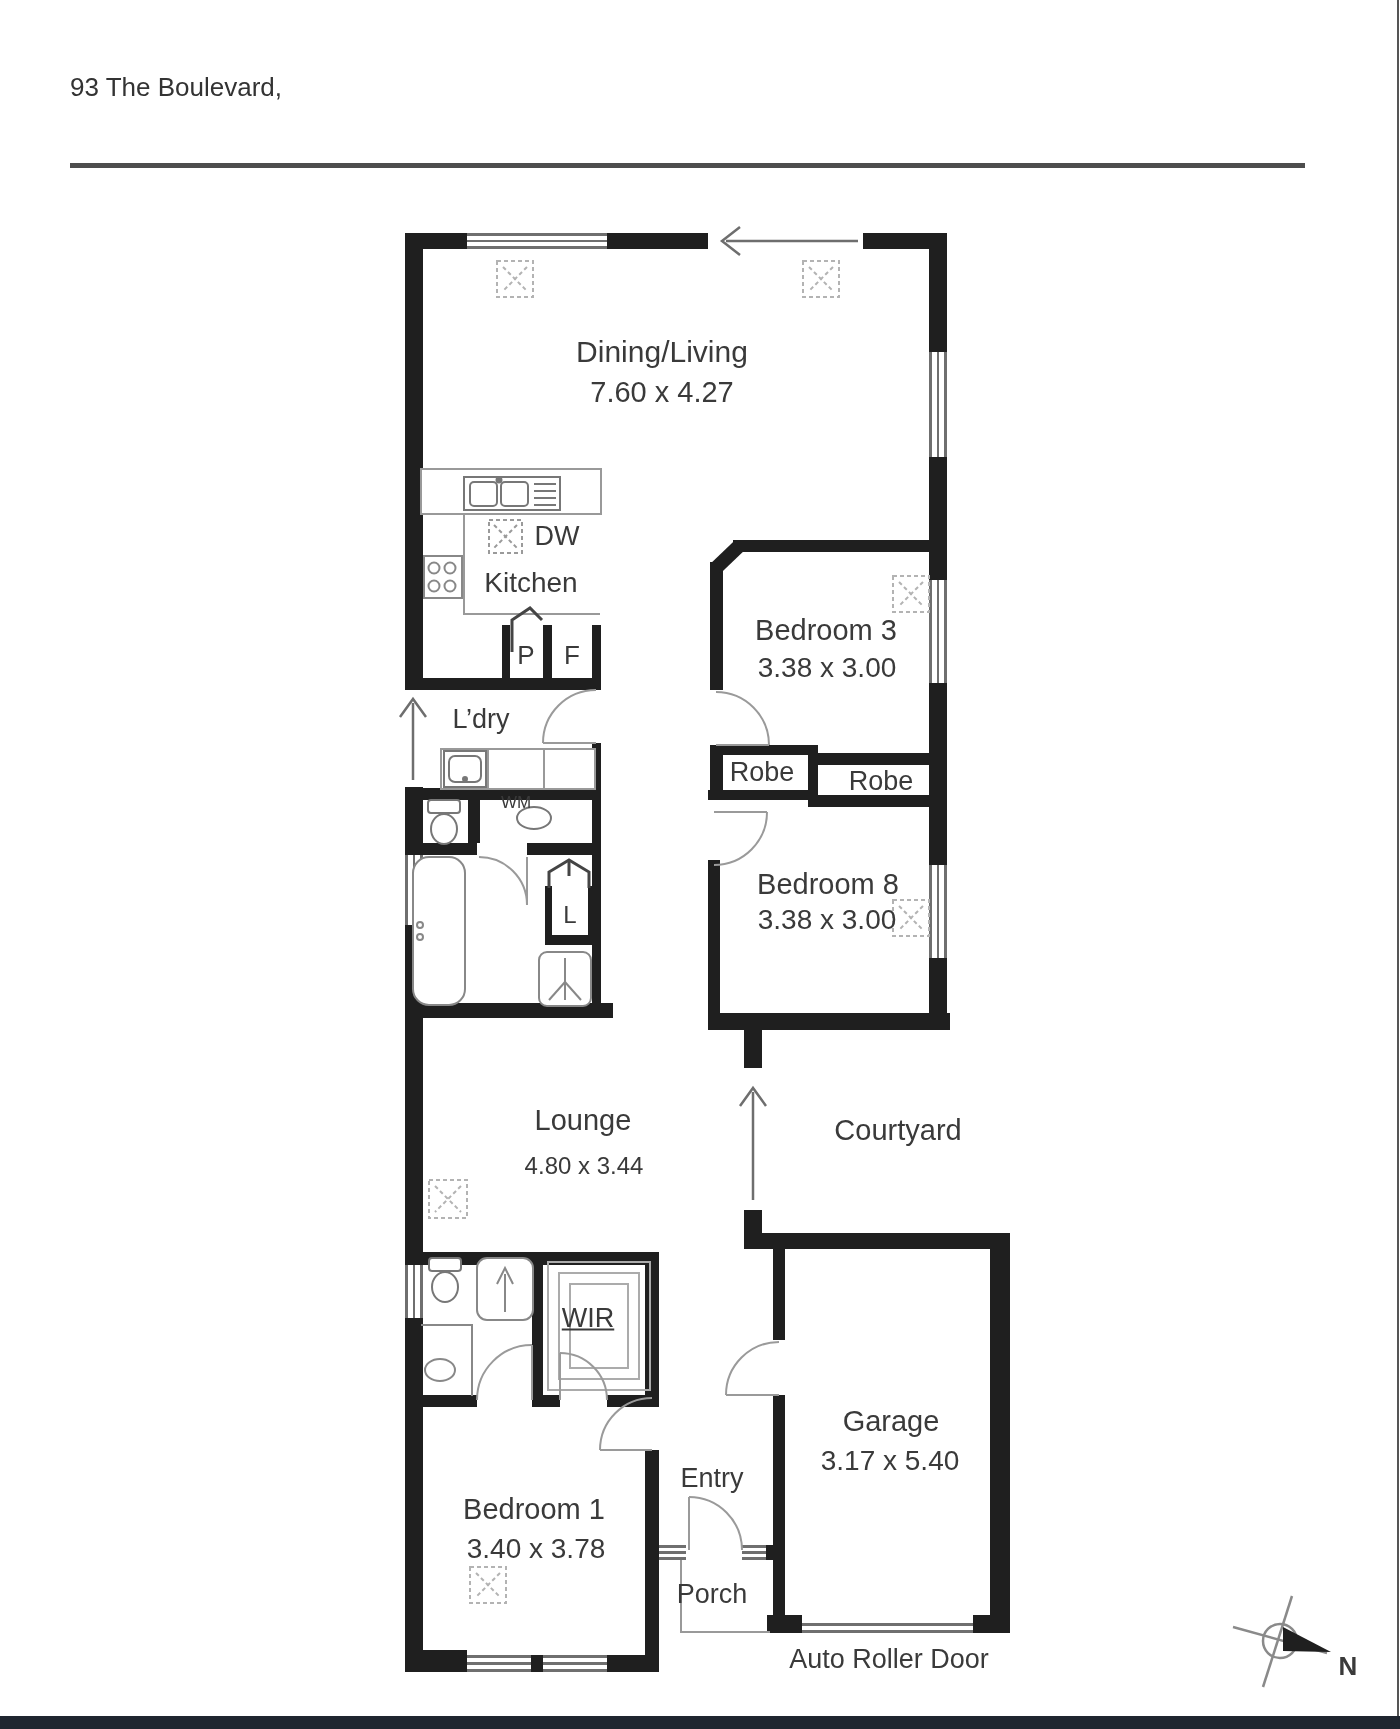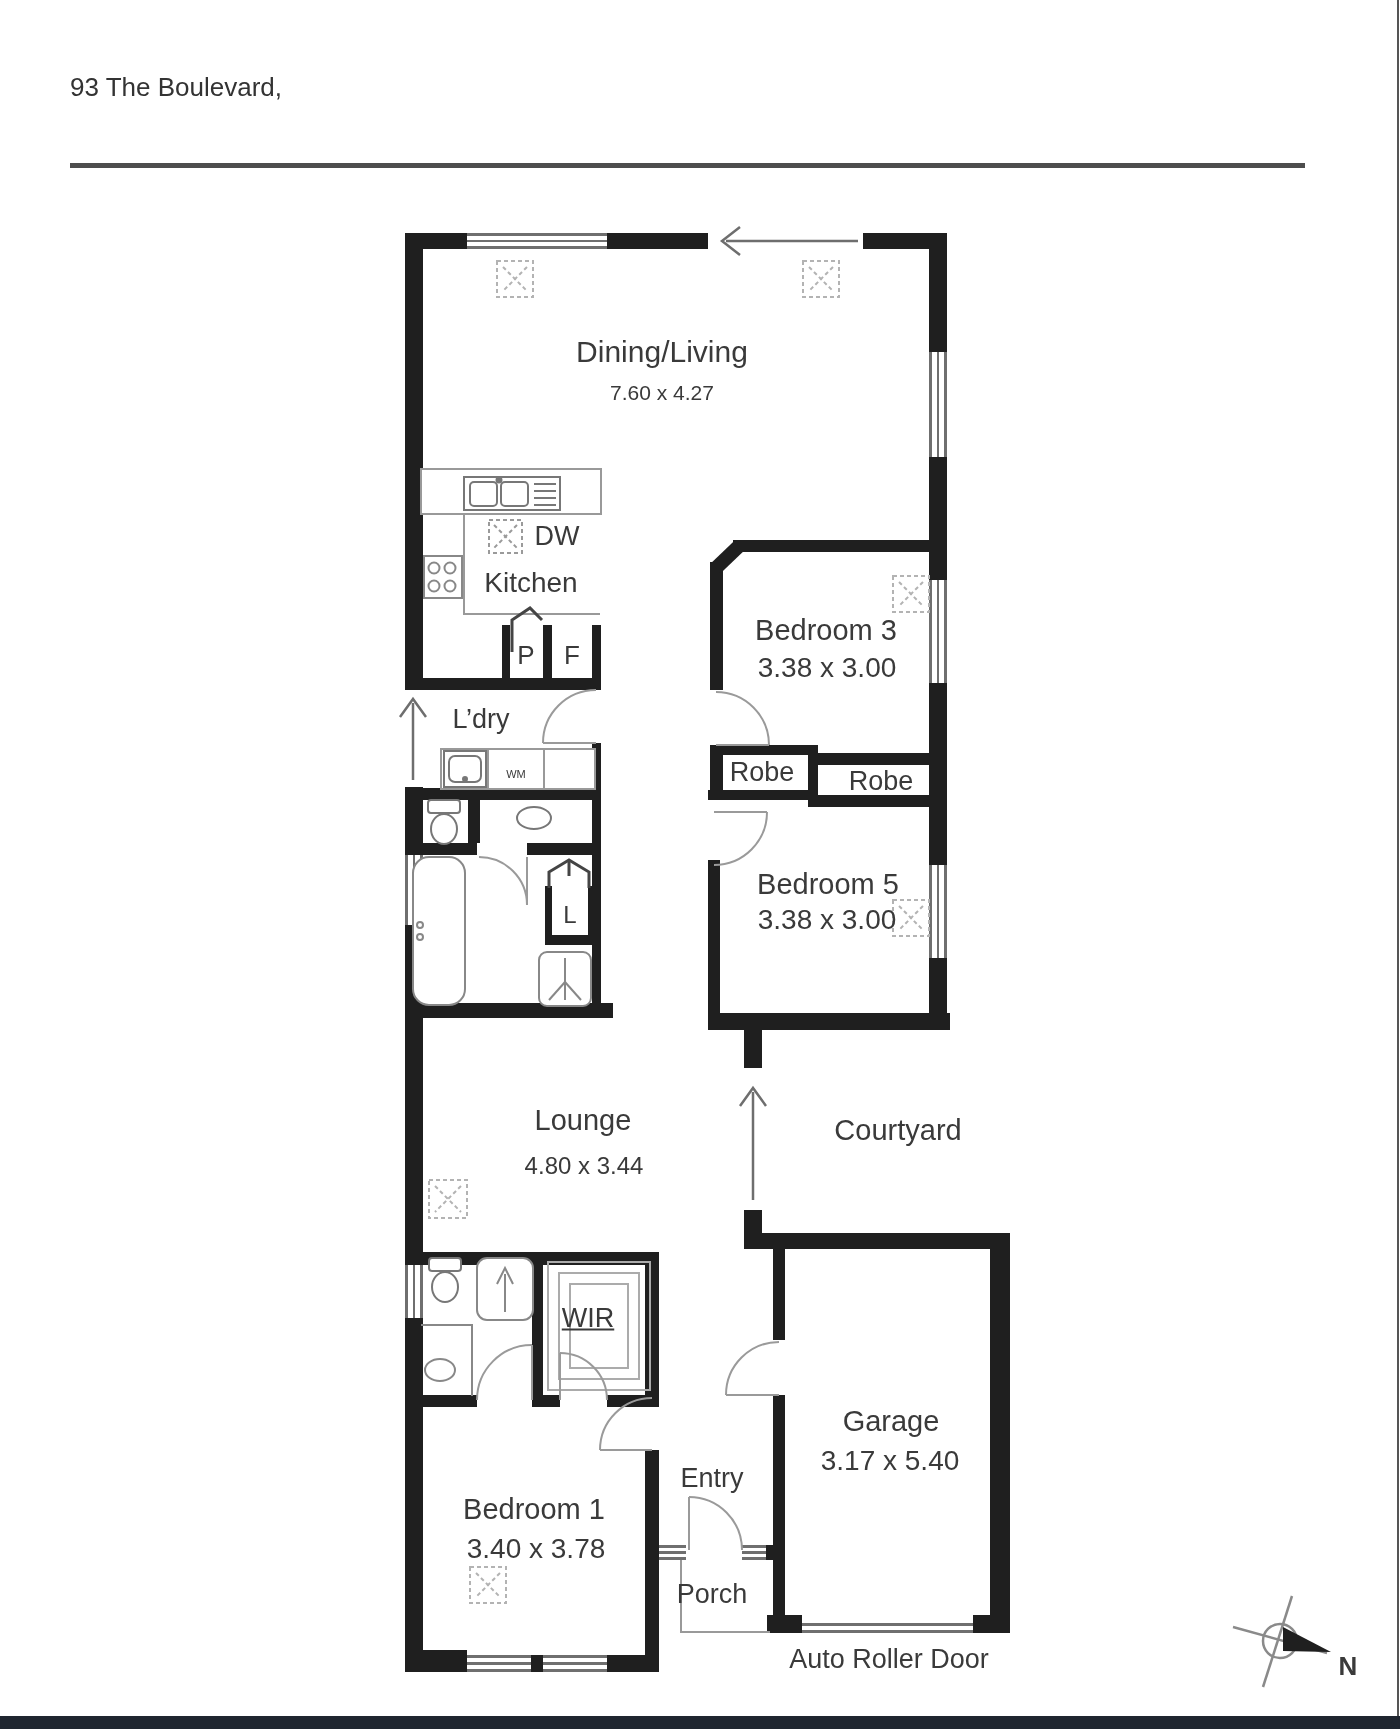--- a/index.html
+++ b/index.html
@@ -261,37 +261,37 @@
 
     <g>
       <line x1="1292" y1="1596" x2="1263" y2="1687" stroke="#8a8a8a" stroke-width="2.5"></line>
       <line x1="1233" y1="1627" x2="1327" y2="1653" stroke="#8a8a8a" stroke-width="2.5"></line>
       <circle cx="1280" cy="1641" r="17" stroke="#8a8a8a" stroke-width="2.5"></circle>
       <polygon points="1283,1627 1331,1652 1283,1651" fill="#1f1f1f"></polygon>
     </g>
   </svg>
 
   <div class="lbl" style="left:662px;top:352px;font-size:30px;">Dining/Living</div>
-  <div class="lbl" style="left:662px;top:392px;font-size:21px;">7.60 x 4.27</div>
+  <div class="lbl" style="left:662px;top:392px;font-size:29px;">7.60 x 4.27</div>
 
   <div class="lbl" style="left:557px;top:536px;font-size:27px;">DW</div>
   <div class="lbl" style="left:531px;top:583px;font-size:28px;">Kitchen</div>
   <div class="lbl" style="left:526px;top:655px;font-size:26px;">P</div>
   <div class="lbl" style="left:572px;top:655px;font-size:26px;">F</div>
 
   <div class="lbl" style="left:481px;top:719px;font-size:27px;">L’dry</div>
-  <div class="lbl" style="left:516px;top:774px;font-size:11px;">WM</div>
+  <div class="lbl" style="left:516px;top:802px;font-size:17px;">WM</div>
   <div class="lbl" style="left:570px;top:915px;font-size:24px;">L</div>
 
   <div class="lbl" style="left:826px;top:630px;font-size:29px;">Bedroom 3</div>
   <div class="lbl" style="left:827px;top:668px;font-size:28px;">3.38 x 3.00</div>
   <div class="lbl" style="left:762px;top:772px;font-size:27px;">Robe</div>
   <div class="lbl" style="left:881px;top:781px;font-size:27px;">Robe</div>
 
-  <div class="lbl" style="left:828px;top:884px;font-size:29px;">Bedroom 5</div>
+  <div class="lbl" style="left:828px;top:884px;font-size:29px;">Bedroom 8</div>
   <div class="lbl" style="left:827px;top:920px;font-size:28px;">3.38 x 3.00</div>
 
   <div class="lbl" style="left:583px;top:1120px;font-size:29px;">Lounge</div>
   <div class="lbl" style="left:584px;top:1166px;font-size:24px;">4.80 x 3.44</div>
 
   <div class="lbl" style="left:898px;top:1130px;font-size:29px;">Courtyard</div>
 
   <div class="lbl" style="left:588px;top:1318px;font-size:27px;text-decoration:underline;">WIR</div>
   <div class="lbl" style="left:712px;top:1478px;font-size:27px;">Entry</div>
   <div class="lbl" style="left:712px;top:1594px;font-size:27px;">Porch</div>

